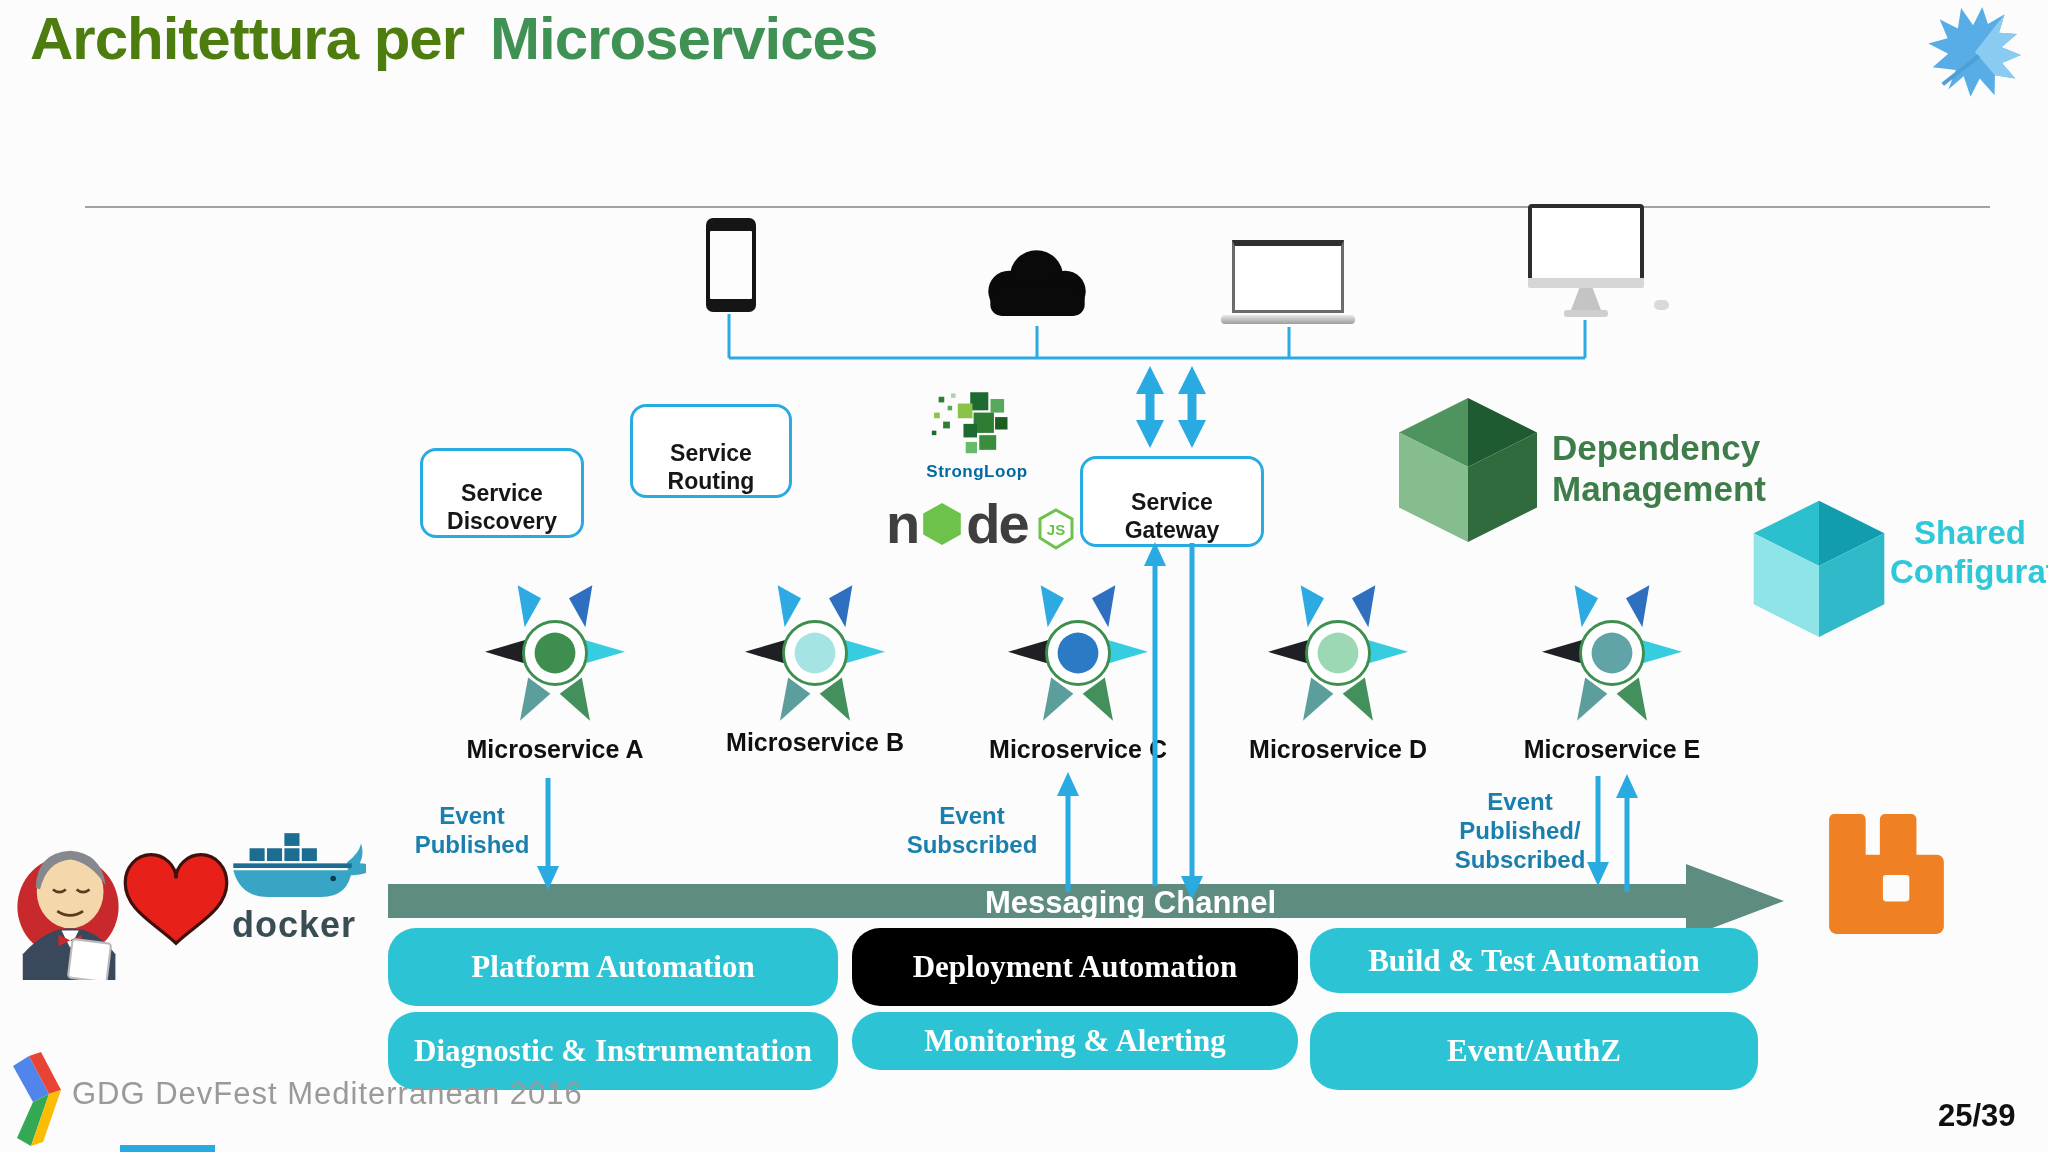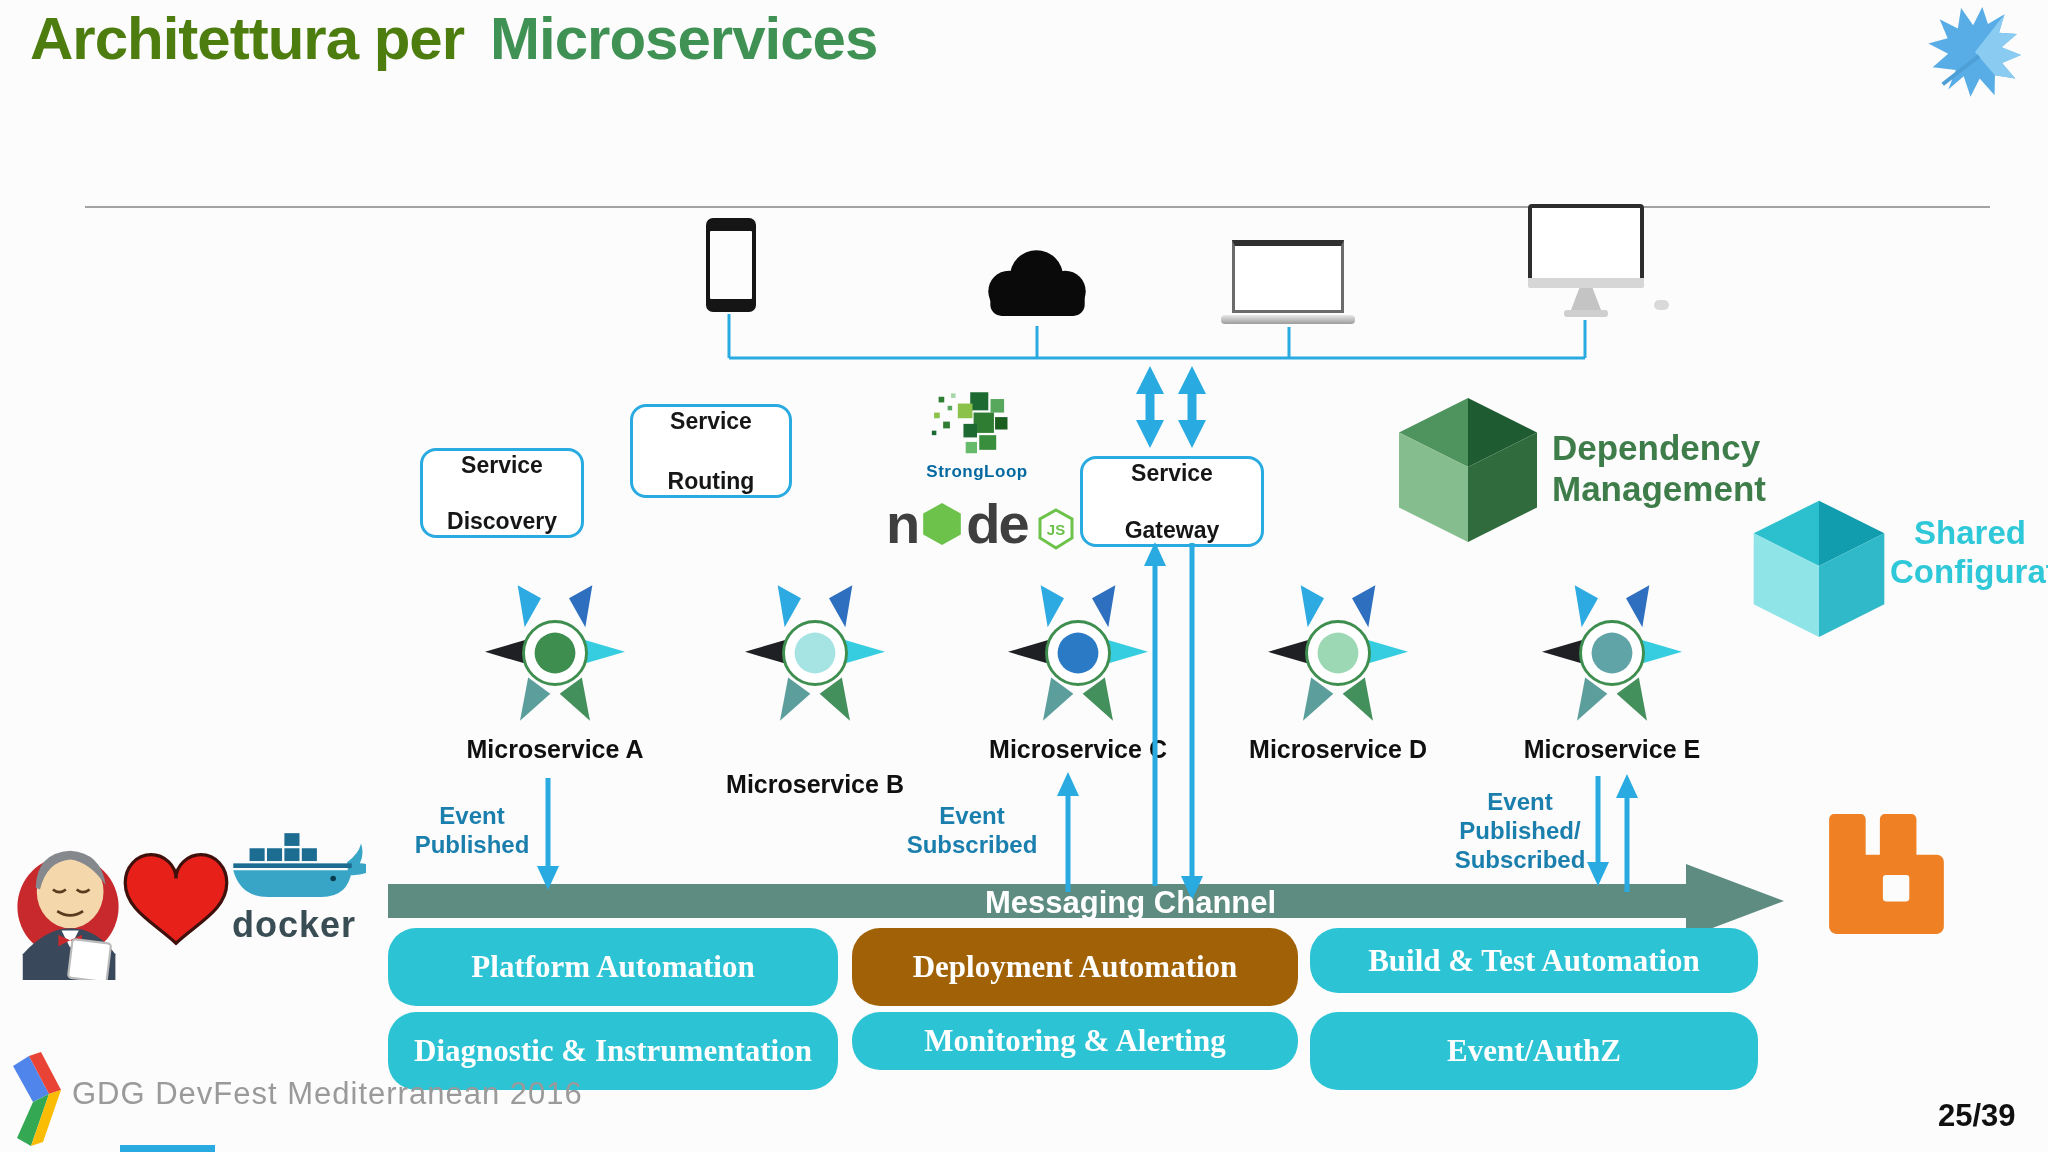--- a/index.html
+++ b/index.html
@@ -18,21 +18,21 @@
   #phone .screen{position:absolute;left:4px;right:4px;top:13px;bottom:13px;background:#fdfdfd;border-radius:1px;}
   #laptop-screen{left:1232px;top:240px;width:106px;height:64px;background:#fff;border:3px solid #6b6b6b;border-top:6px solid #2f2f2f;}
   #laptop-base{left:1221px;top:315px;width:134px;height:9px;background:linear-gradient(#e8e8e8,#9c9c9c);border-radius:4px;}
   #desktop-screen{left:1528px;top:204px;width:108px;height:70px;background:#fff;border:4px solid #2d2d2d;border-radius:4px 4px 0 0;}
   #desktop-chin{left:1528px;top:278px;width:116px;height:10px;background:#d6d6d6;border-radius:0 0 2px 2px;}
   #desktop-stand{left:1571px;top:288px;width:30px;height:22px;background:#c4c4c4;clip-path:polygon(28% 0,72% 0,100% 100%,0 100%);}
   #desktop-base{left:1564px;top:310px;width:44px;height:7px;background:#cfcfcf;border-radius:3px;}
   #mouse{left:1654px;top:300px;width:15px;height:10px;background:#d9d9d9;border-radius:5px;}
   
   .svc-box{position:absolute;background:#fff;border:3px solid #29abe2;border-radius:16px;
-    display:flex;flex-direction:column;align-items:center;justify-content:space-between;
+    display:flex;flex-direction:column;align-items:center;justify-content:flex-end;
     font-weight:bold;font-size:23px;color:#161616;line-height:1.22;text-align:center;}
   #box-discovery{left:420px;top:448px;width:158px;height:84px;}
   #box-routing{left:630px;top:404px;width:156px;height:88px;}
   #box-gateway{left:1080px;top:456px;width:178px;height:85px;}
   
   #strongloop{left:918px;top:390px;width:118px;text-align:center;}
   #strongloop-name{font-size:17px;font-weight:bold;color:#0369a1;margin-top:2px;letter-spacing:.5px;}
   #nodejs{left:886px;top:496px;display:flex;align-items:center;}
   .node-txt{font-size:56px;font-weight:bold;color:#3f3f3f;letter-spacing:-2px;line-height:1;}
   
@@ -188,21 +188,21 @@
       <polygon points="28,2 48,13 34,38" fill="#2caae1"></polygon>
       <polygon points="92,2 72,13 86,38" fill="#2e6fc0"></polygon>
       <polygon points="0,59 41,47 41,71" fill="#1f2023"></polygon>
       <polygon points="120,59 79,47 79,71" fill="#36cde0"></polygon>
       <polygon points="30,118 37,81 56,95" fill="#5b9e9b"></polygon>
       <polygon points="90,118 64,95 83,81" fill="#44905c"></polygon>
       <circle cx="60" cy="60" r="27" fill="#fff" stroke="#3e8e4f" stroke-width="2.5"></circle>
       <circle cx="60" cy="60" r="17.5" fill="#a6e4e4"></circle>
     </svg>
       </div>
-      <div class="ms-label" style="left: 695px; top: 770px;">Microservice B</div>
+      <div class="ms-label" style="left: 695px; top: 728px;">Microservice B</div>
       <div class="abs" style="left: 1008px; top: 583px;">
         <svg viewBox="0 0 120 120" width="140" height="140">
       <polygon points="28,2 48,13 34,38" fill="#2caae1"></polygon>
       <polygon points="92,2 72,13 86,38" fill="#2e6fc0"></polygon>
       <polygon points="0,59 41,47 41,71" fill="#1f2023"></polygon>
       <polygon points="120,59 79,47 79,71" fill="#36cde0"></polygon>
       <polygon points="30,118 37,81 56,95" fill="#5b9e9b"></polygon>
       <polygon points="90,118 64,95 83,81" fill="#44905c"></polygon>
       <circle cx="60" cy="60" r="27" fill="#fff" stroke="#3e8e4f" stroke-width="2.5"></circle>
       <circle cx="60" cy="60" r="17.5" fill="#2b7ac6"></circle>
@@ -250,21 +250,21 @@
     <div>Published/</div>
     <div>Subscribed</div>
   </div>
 
   <div class="abs" id="channel-bar" style="background: rgb(94, 140, 128);"></div>
   <div class="abs" id="channel-head" style="border-left-color: rgb(94, 140, 128);"></div>
   <div class="abs" id="channel-label">Messaging Channel</div>
 
   <div id="automation-grid">
       <div class="auto-box" style="left: 388px; top: 928px; width: 450px; height: 78px; background: rgb(44, 196, 212);">Platform Automation</div>
-      <div class="auto-box" style="left: 852px; top: 928px; width: 446px; height: 78px; background: #a16207;">Deployment Automation</div>
+      <div class="auto-box" style="left: 852px; top: 928px; width: 446px; height: 78px; background: #000000;">Deployment Automation</div>
       <div class="auto-box" style="left: 1310px; top: 928px; width: 448px; height: 65px; background: rgb(44, 196, 212);">Build &amp; Test Automation</div>
       <div class="auto-box" style="left: 388px; top: 1012px; width: 450px; height: 78px; background: rgb(44, 196, 212);">Diagnostic &amp; Instrumentation</div>
       <div class="auto-box" style="left: 852px; top: 1012px; width: 446px; height: 58px; background: rgb(44, 196, 212);">Monitoring &amp; Alerting</div>
       <div class="auto-box" style="left: 1310px; top: 1012px; width: 448px; height: 78px; background: rgb(44, 196, 212);">Event/AuthZ</div>
     </div>
 
   <div class="abs" style="left:14px;top:840px;">
     <svg width="108" height="140" viewBox="0 0 100 130">
       <circle cx="50" cy="62" r="47" fill="#c7292d"></circle>
       <ellipse cx="52" cy="48" rx="31" ry="34" fill="#f5d7ac"></ellipse>

